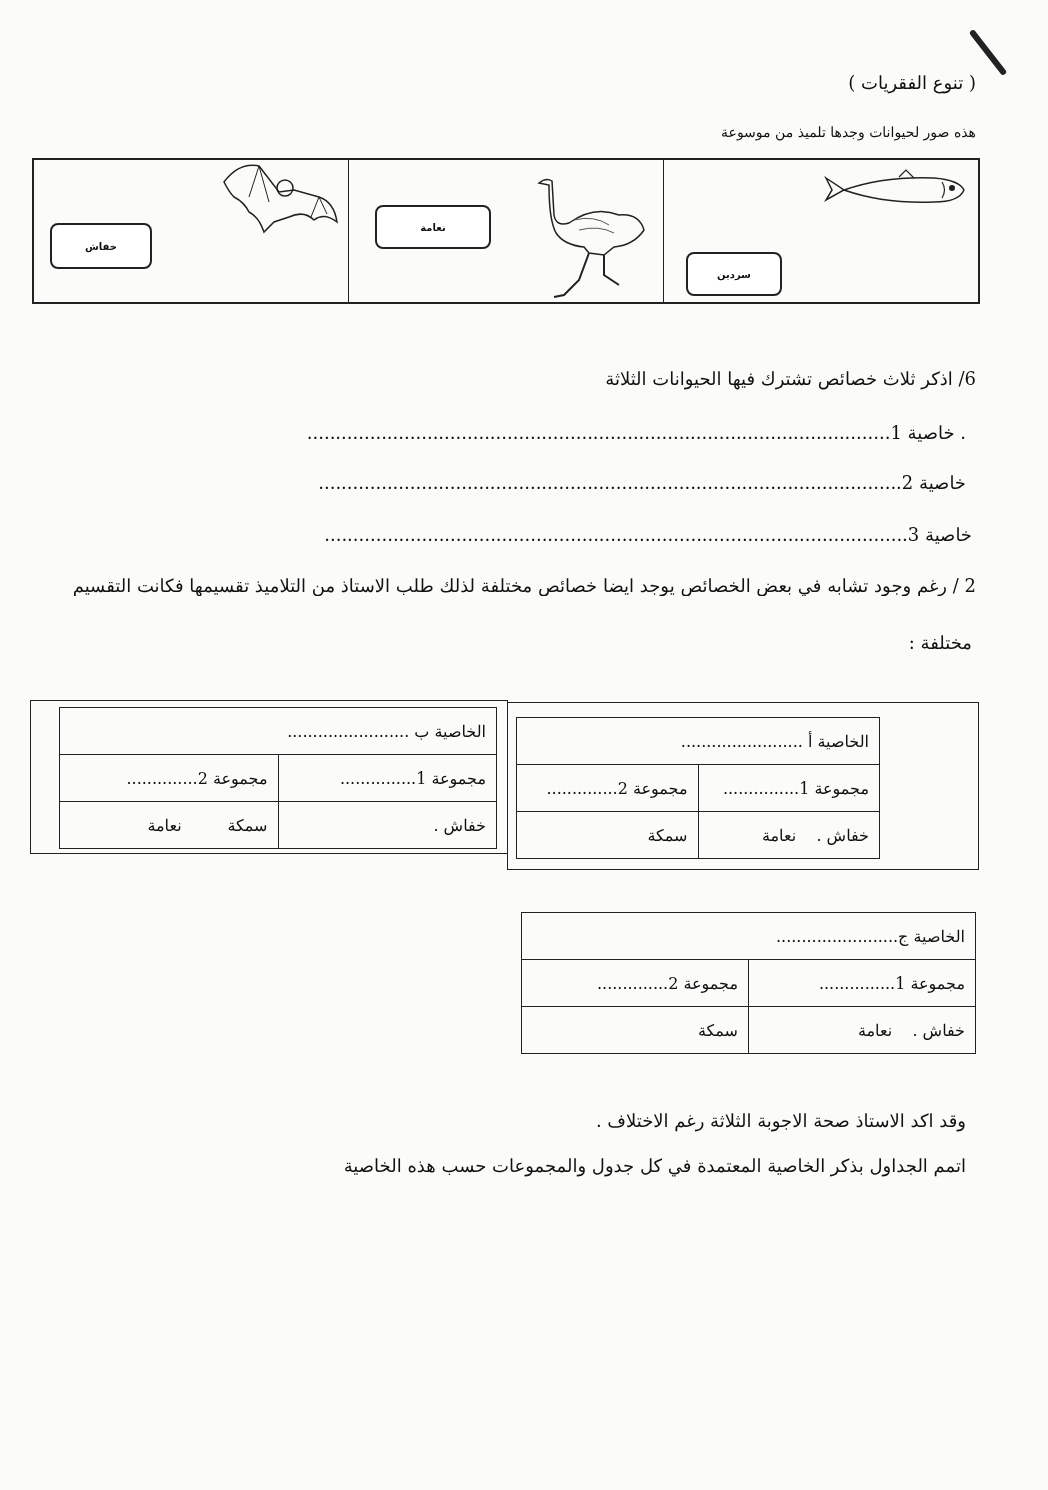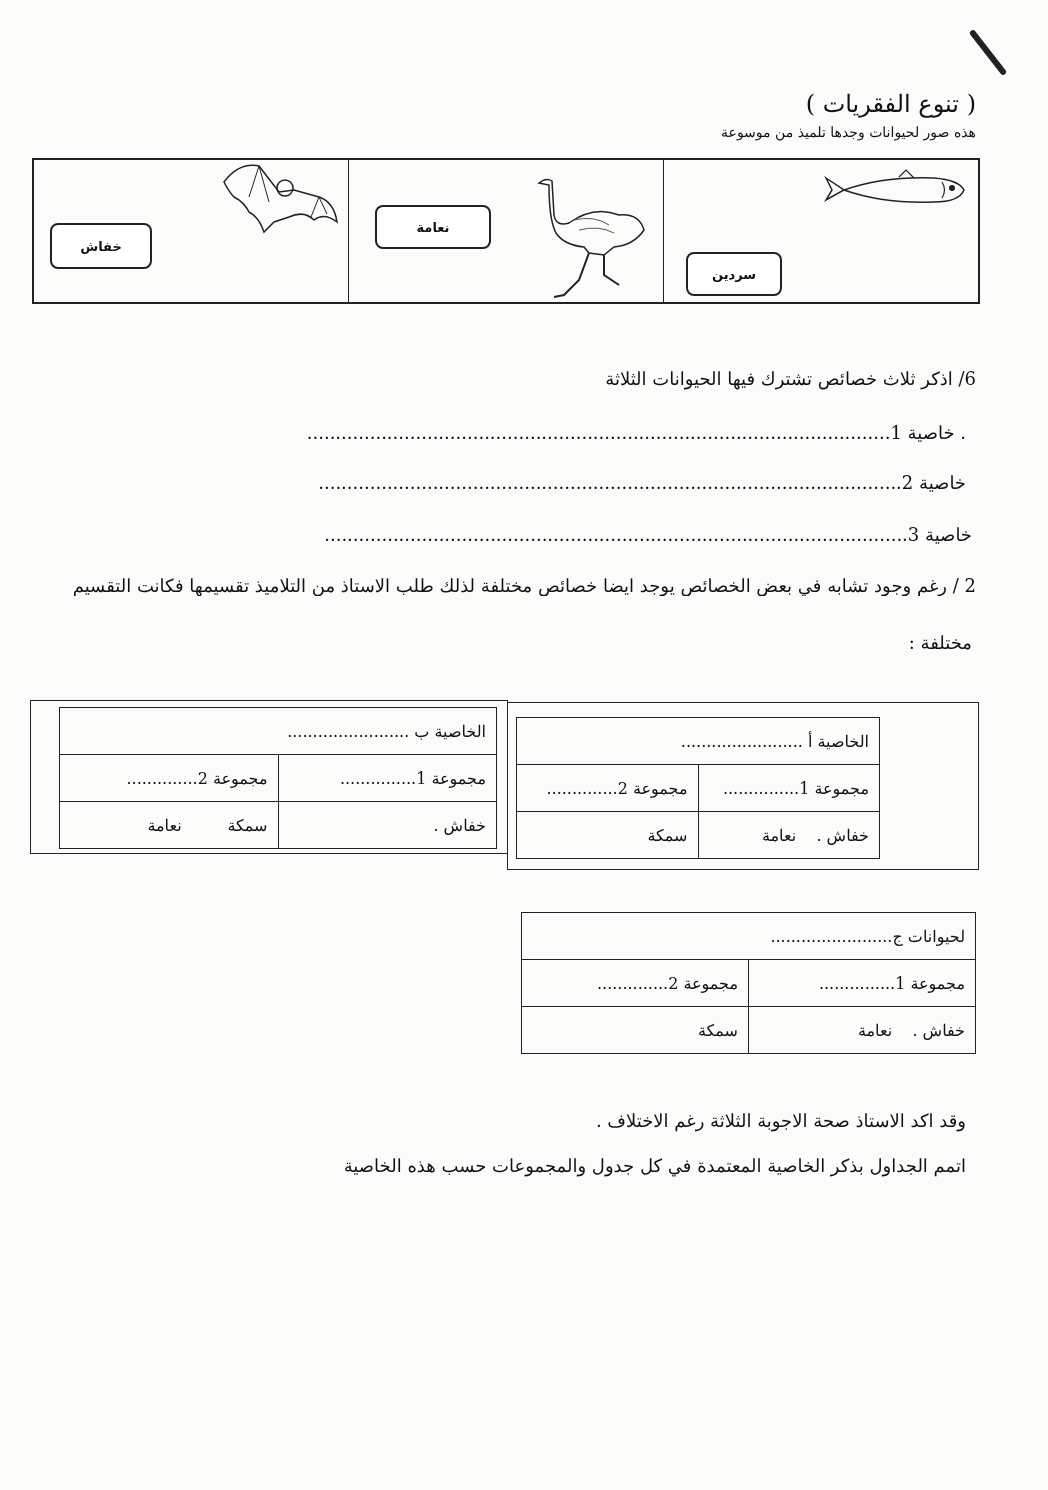--- a/index.html
+++ b/index.html
@@ -7,27 +7,27 @@
     width: 1048px; height: 1490px; position: relative; overflow: hidden;
     background: #fbfbf9; color: #111;
     font-family: "DejaVu Serif", "Liberation Serif", serif;
   }
   .abs { position: absolute; }
   .rtl { direction: rtl; }
   .corner-mark { left: 985px; top: 25px; width: 6px; height: 55px; background: #222; transform: rotate(-38deg); border-radius: 3px; }
   .title-line { right: 72px; top: 72px; font-size: 20px; display: flex; gap: 14px; align-items: baseline; }
   .title-main { font-weight: bold; text-decoration: underline; text-underline-offset: 5px; }
   .title-main .num { font-family: "DejaVu Sans", sans-serif; font-style: italic; font-size: 28px; font-weight: normal; }
-  .title-sub { font-size: 24px; margin-top: 18px; }
+  .title-sub { font-size: 18px; }
   .intro { right: 72px; top: 124px; font-size: 14px; }
 
   .animals { left: 32px; top: 158px; width: 944px; height: 142px; border: 2px solid #222; display: flex; flex-direction: row; }
   .cell { flex: 1; position: relative; border-left: 1.5px solid #222; }
   .cell:first-child { border-left: none; }
-  .label-box { position: absolute; border: 2px solid #222; border-radius: 8px; background: #fff; display: flex; align-items: center; justify-content: center; font-family: "DejaVu Sans", sans-serif; font-weight: bold; font-size: 13px; }
+  .label-box { position: absolute; border: 2px solid #222; border-radius: 8px; background: #fff; display: flex; align-items: center; justify-content: center; font-family: "DejaVu Sans", sans-serif; font-weight: bold; font-size: 10px; }
 
   .q { font-size: 18px; }
   .dots { letter-spacing: 1px; }
 
   table.grp { border-collapse: collapse; font-size: 16px; background: transparent; }
   table.grp td { border: 1.5px solid #222; padding: 6px 10px; height: 34px; vertical-align: middle; }
   .outer-frame { border: 1.5px solid #222; }
 </style>
 </head>
 <body>
@@ -117,21 +117,21 @@
       <td>خفاش .</td>
       <td style="white-space:pre">سمكة         نعامة</td>
     </tr>
   </tbody>
     </table>
 </div>
 
 <table class="grp rtl abs" style="left:521px;top:912px;width:455px">
   <tbody>
       <tr>
-        <td colspan="2">لحيوانات ج........................</td>
+        <td colspan="2">الخاصية ج........................</td>
       </tr>
   <tr>
     <td style="width:50%">مجموعة 1...............</td>
     <td>مجموعة 2..............</td>
   </tr>
   <tr>
     <td style="white-space:pre">خفاش .    نعامة</td>
     <td>سمكة</td>
   </tr>
 </tbody>

